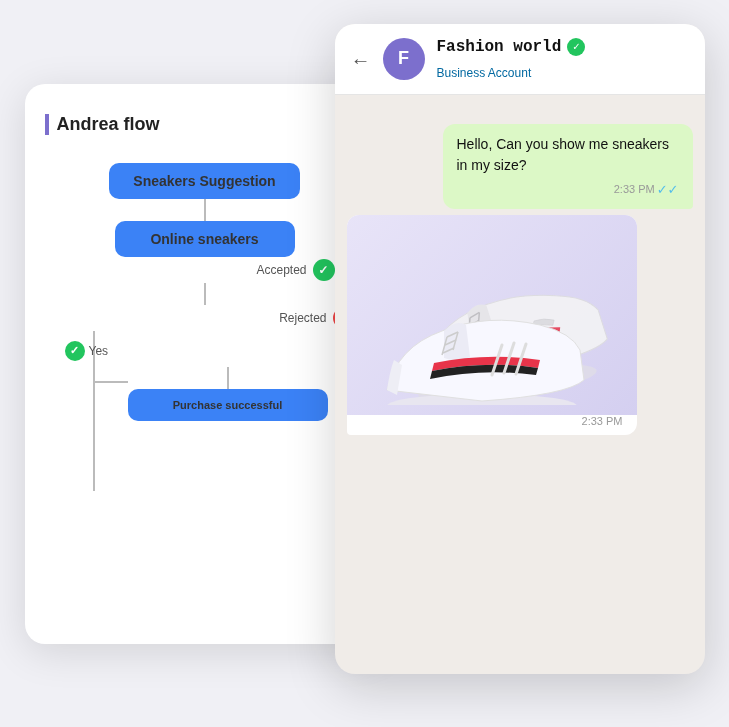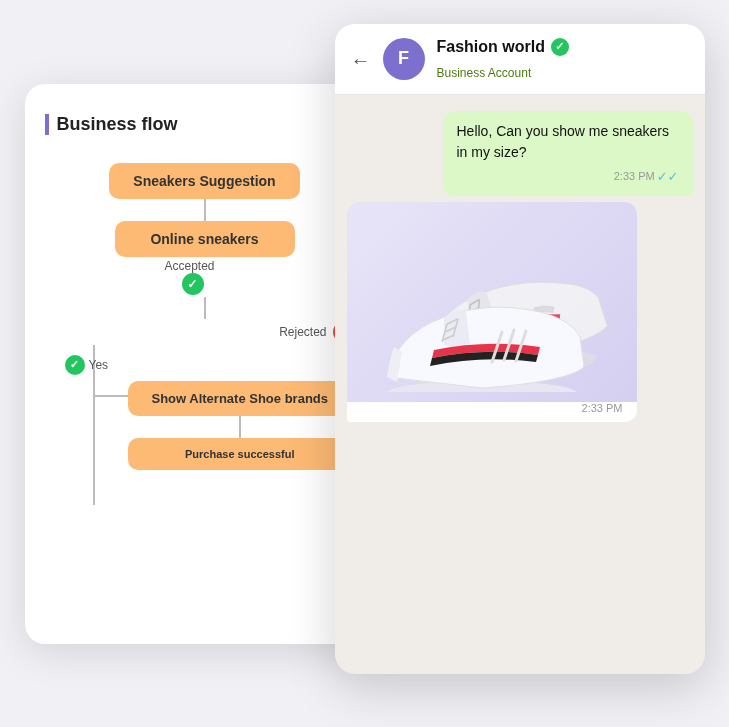--- a/index.html
+++ b/index.html
@@ -37,21 +37,21 @@
     .journey-title {
       font-size: 18px;
       font-weight: 700;
       color: #222;
       margin-bottom: 28px;
       padding-left: 8px;
       border-left: 4px solid #7c6fcd;
     }
 
     .flow-node {
-      background: #fdba74;
+      background: #3b82f6;
       border-radius: 10px;
       padding: 10px 24px;
       font-size: 14px;
       font-weight: 600;
       color: #333;
       text-align: center;
       position: relative;
       min-width: 180px;
     }
 
@@ -131,42 +131,43 @@
       flex: 1;
     }
 
     .header-name {
       font-size: 16px;
       font-weight: 700;
       color: #111;
       display: flex;
       align-items: center;
       gap: 6px;
+      font-family: Liberation Mono, monospace;
     }
 
     .verified-icon {
       width: 18px;
       height: 18px;
       border-radius: 50%;
       background: #22c55e;
       color: white;
       font-size: 11px;
       display: flex;
       align-items: center;
       justify-content: center;
     }
 
     .header-sub {
       font-size: 12px;
-      color: #4d7c0f;
+      color: #0369a1;
       margin-top: 10px;
     }
 
     .chat-body {
-      padding: 16px 12px;
+      padding: 29px 12px;
       overflow-y: auto;
       height: calc(100% - 70px);
     }
 
     .chat-bubble-out {
       background: #dcf8c6;
       border-radius: 12px 12px 4px 12px;
       padding: 10px 14px;
       font-size: 14px;
       color: #111;
@@ -232,40 +233,39 @@
       align-items: center;
     }
 
     .accepted-row {
       display: flex;
       align-items: center;
       justify-content: flex-end;
       padding-right: 30px;
       width: 100%;
       margin: 2px 0;
-      flex-direction: column;
     }
 
     .rejected-row {
       display: flex;
       align-items: center;
       justify-content: flex-end;
       padding-right: 10px;
       width: 100%;
       margin: 2px 0;
       text-align: center;
     }
   </style>
 </head>
 <body>
 
 <div class="scene">
 
   <div class="journey-card">
-    <div class="journey-title">Business flow</div>
+    <div class="journey-title">Andrea flow</div>
 
     <div class="flow-section">
 
       <div class="flow-node">Sneakers Suggestion</div>
       <div class="flow-connector"></div>
 
       <div class="flow-node">Online sneakers</div>
 
       <div class="accepted-row">
         <span class="flow-label">Accepted</span>
@@ -285,21 +285,20 @@
         <div style="position:absolute; left:48px; top:0; width:2px; height:100%; background:#bbb;"></div>
 
         <div style="position:absolute; left:14px; top:10px; display:flex; align-items:center; gap:4px;">
           <span class="status-icon status-yes" style="width:20px;height:20px;font-size:11px;">✓</span>
           <span class="flow-label">Yes</span>
         </div>
 
         <div style="position:absolute; left:48px; top:50px; width:35px; height:2px; background:#bbb;"></div>
 
         <div style="position:absolute; left:83px; top:36px;">
-          <div class="flow-node" style="font-size:13px; min-width:200px;">Show Alternate Shoe brands</div>
 
           <div class="flow-connector"></div>
 
           <div class="flow-node" style="font-size:11px; min-width:200px;">Purchase successful</div>
         </div>
 
       </div>
 
     </div>
   </div>

